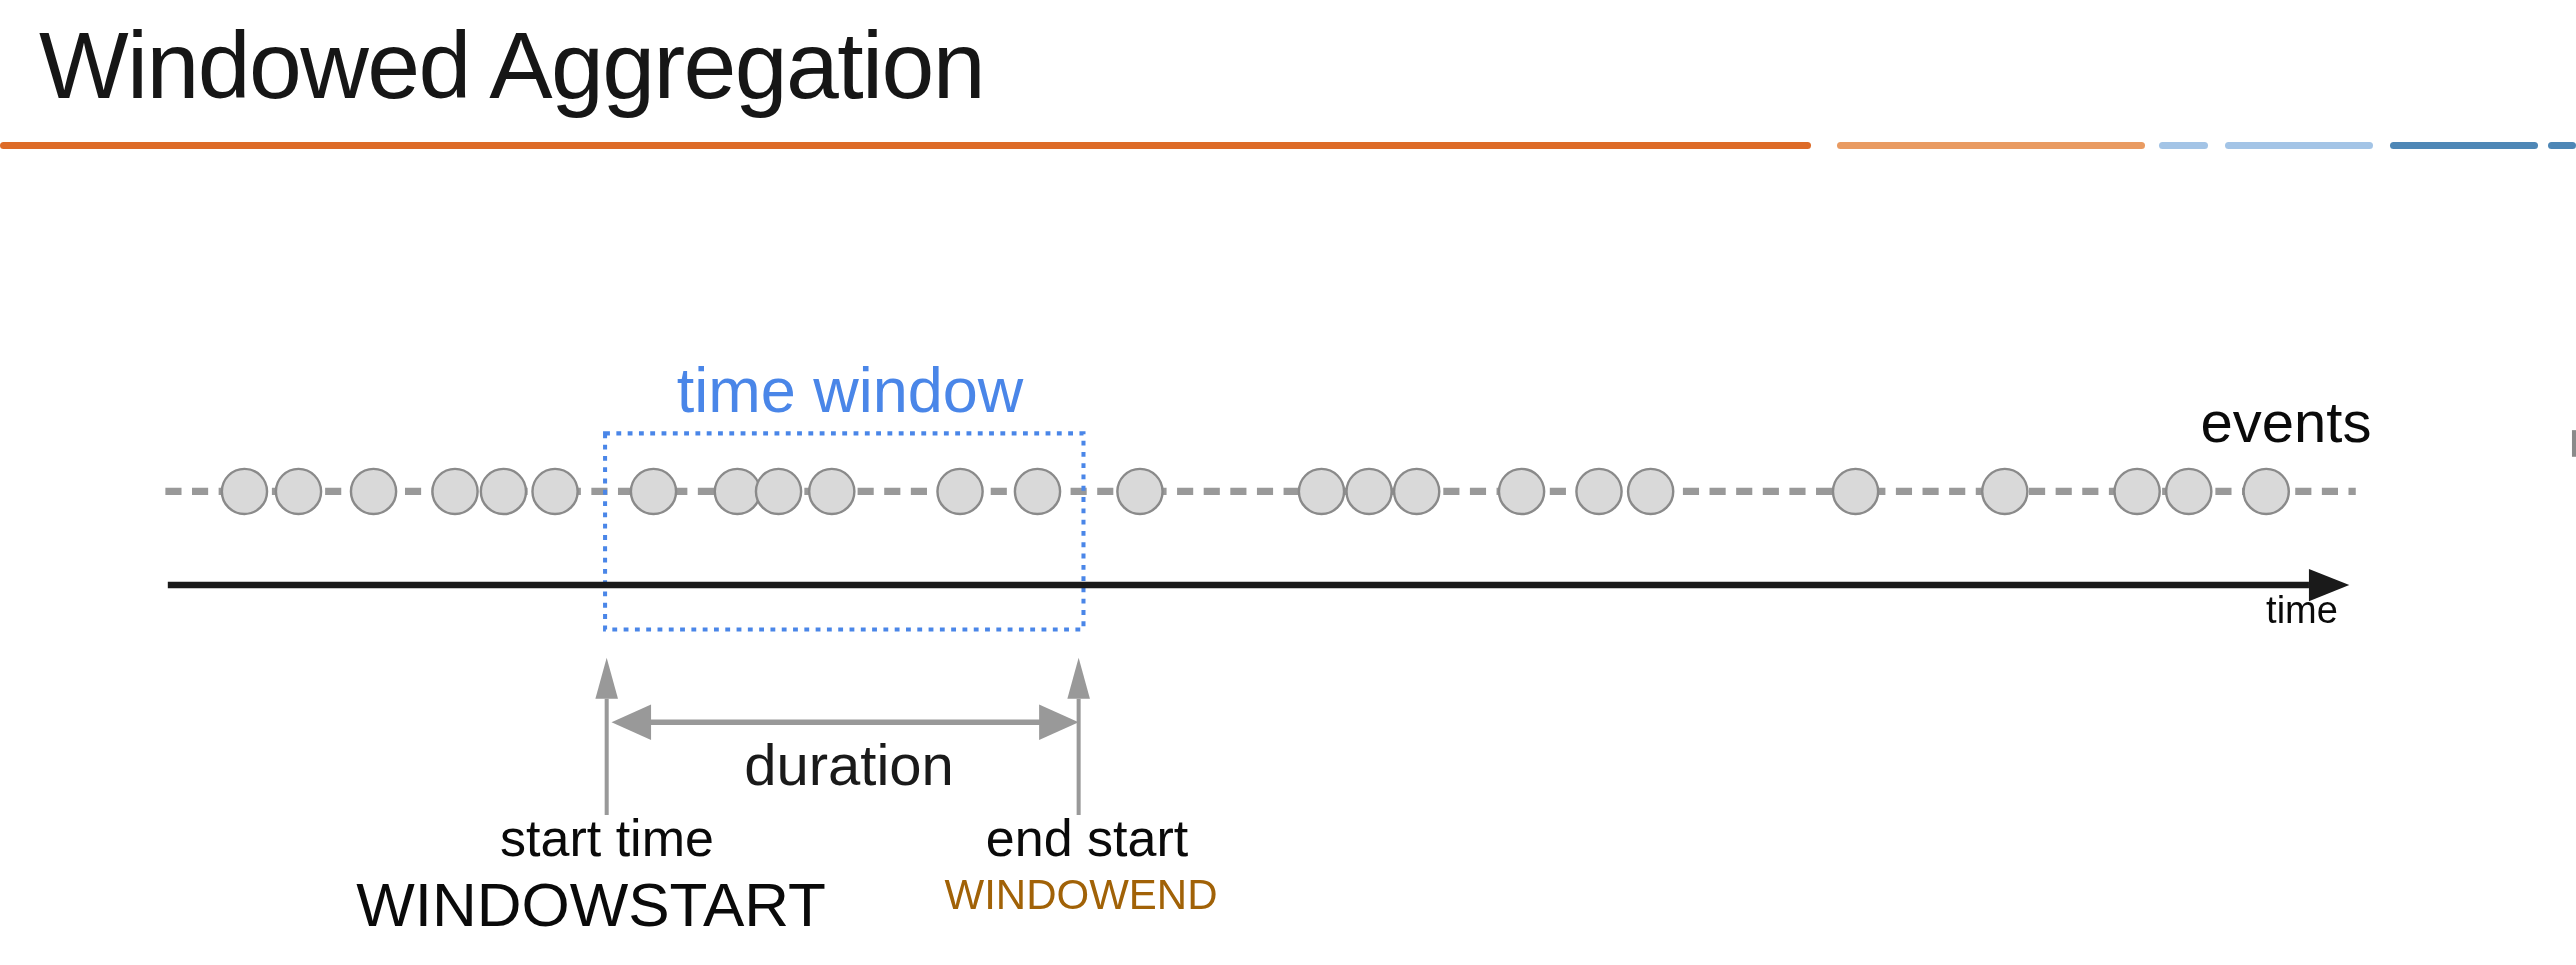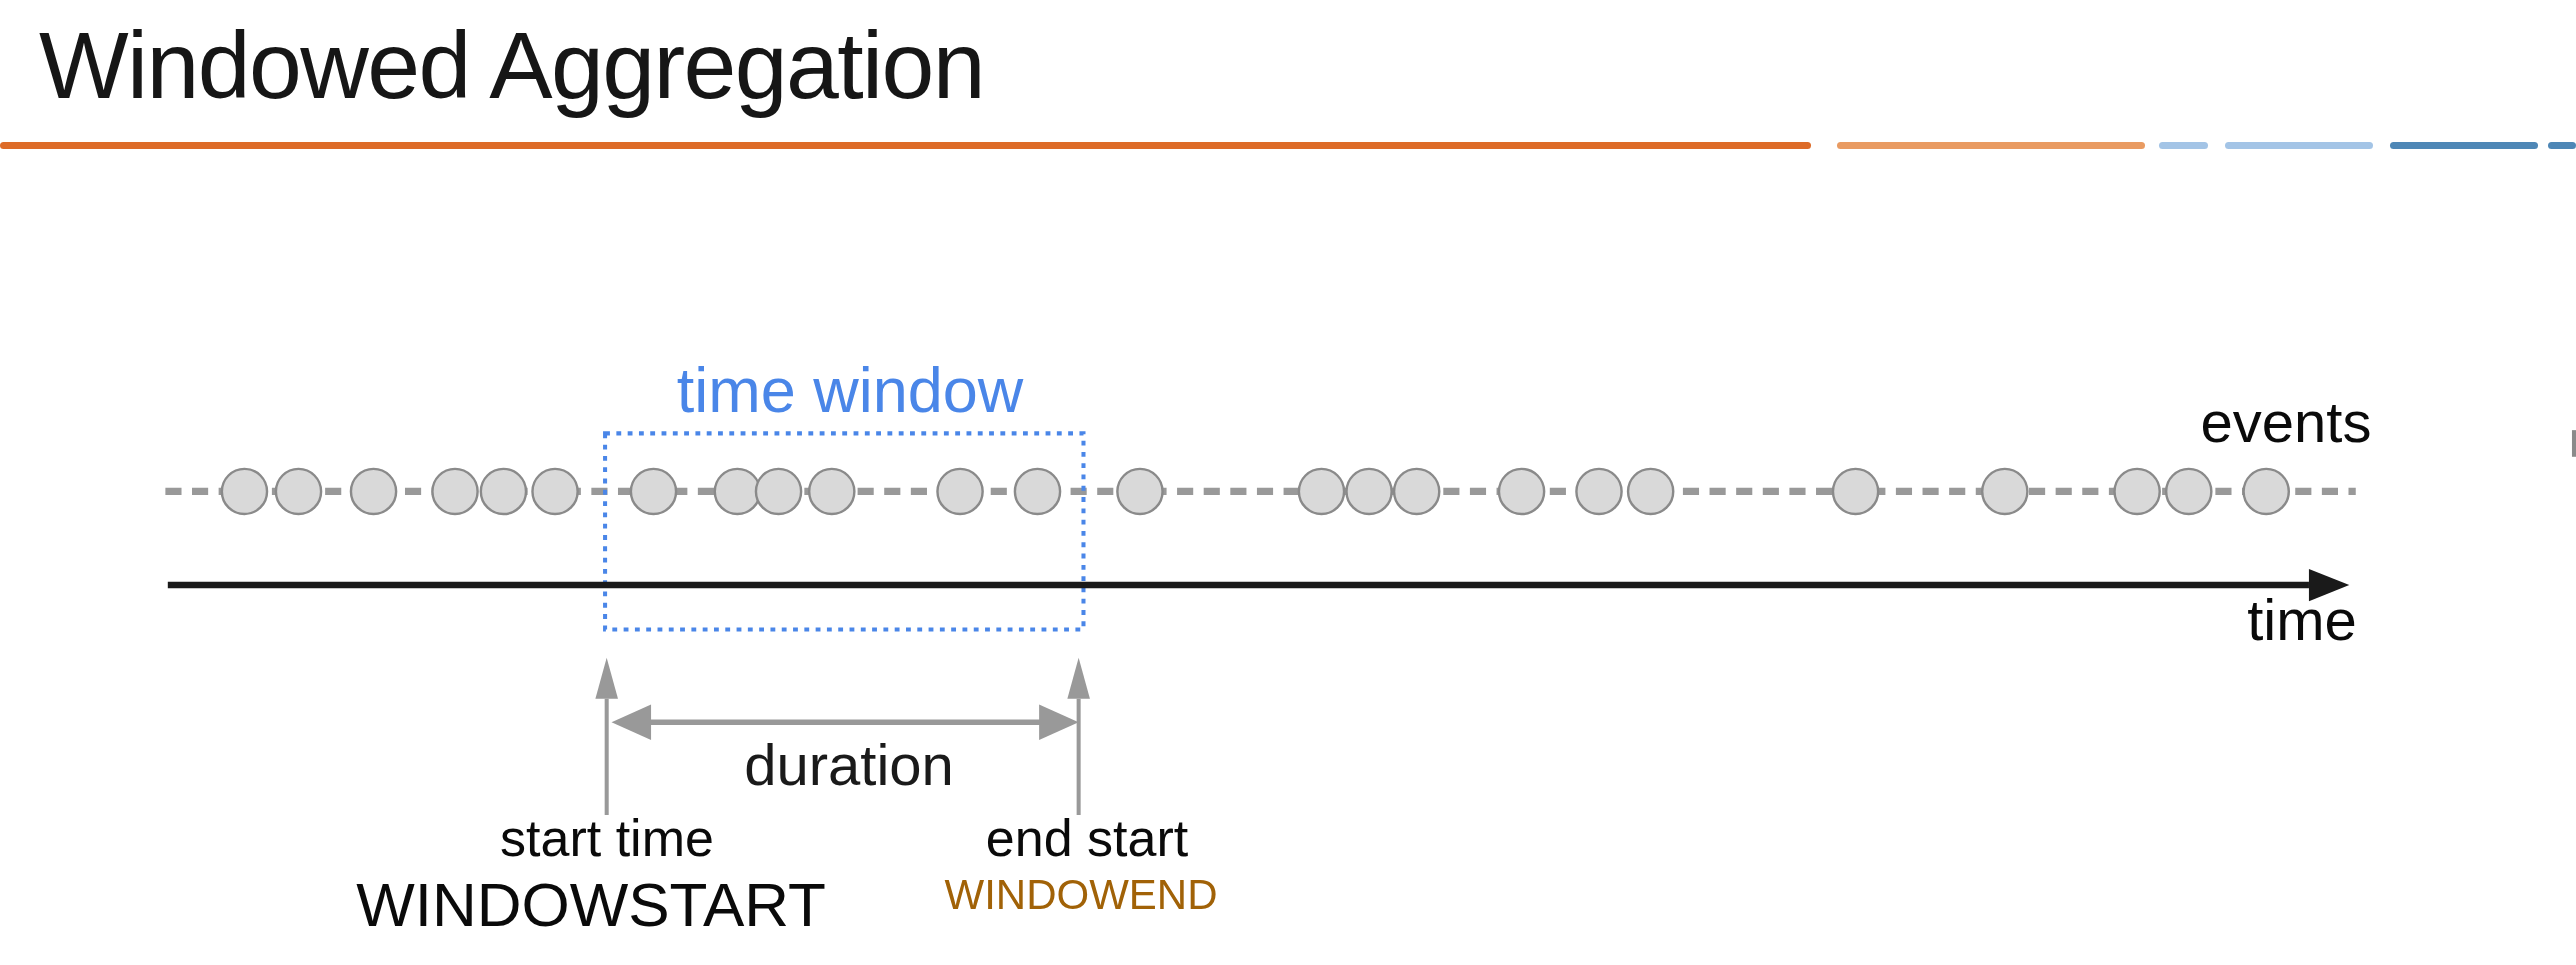--- a/index.html
+++ b/index.html
@@ -83,21 +83,21 @@
       <line x1="801" y1="895" x2="1294" y2="895" stroke="#999999" stroke-width="7"></line>
       <polygon points="758,895 807,873 807,917" fill="#999999"></polygon>
       <polygon points="1337,895 1288,873 1288,917" fill="#999999"></polygon>
       <rect x="3188" y="533" width="5" height="33" fill="#8A8A8A"></rect>
     </svg>
 
   <div class="diagram-label" style="left: 850px; top: 359px; font-size: 63px; color: rgb(74, 134, 232);">time window</div>
 
   <div class="diagram-label" style="left: 2261px; top: 393px; font-size: 58px; color: rgb(10, 10, 10); margin-left: 25px;">events</div>
 
-  <div class="diagram-label" style="left: 2302px; top: 591px; font-size: 58px; color: rgb(10, 10, 10);">time</div>
+  <div class="diagram-label" style="left: 2302px; top: 591px; font-size: 38px; color: rgb(10, 10, 10);">time</div>
 
   <div class="diagram-label" style="left: 607px; top: 812px; font-size: 52px; color: rgb(10, 10, 10);">start time</div>
 
   <div class="diagram-label" style="left: 849px; top: 736px; font-size: 58px; color: rgb(26, 26, 26);">duration</div>
 
   <div class="diagram-label" style="left: 1087px; top: 812px; font-size: 52px; color: rgb(10, 10, 10);">end start</div>
 
   <div class="diagram-label" style="left: 591px; top: 874px; font-size: 62px; color: rgb(10, 10, 10);">WINDOWSTART</div>
 
   <div class="diagram-label" style="left: 1081px; top: 874px; font-size: 42px; color: #a16207;">WINDOWEND</div>

